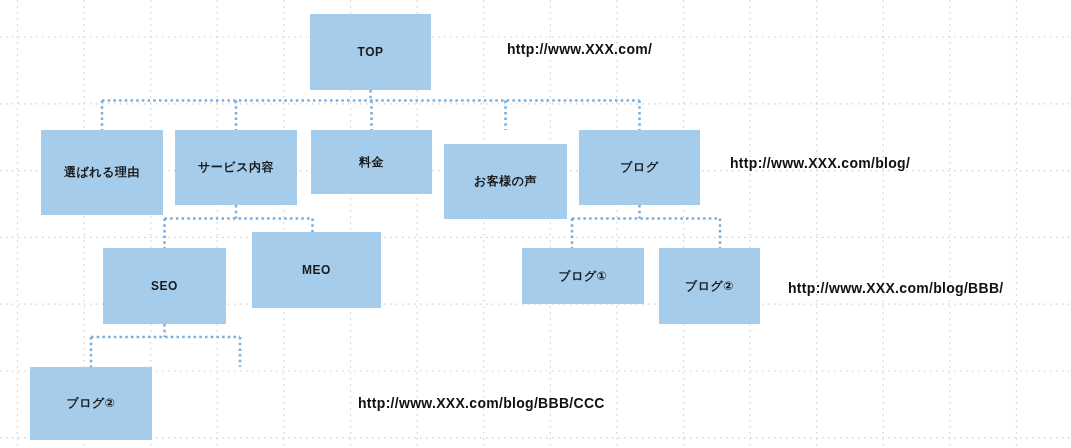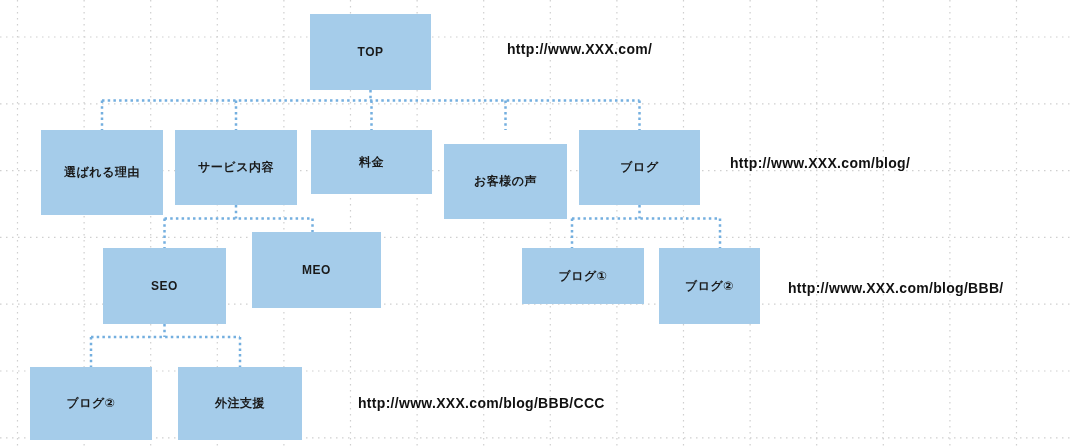--- a/index.html
+++ b/index.html
@@ -82,16 +82,15 @@
   <div class="node" style="left:579px;top:130px;width:121px;height:75px">ブログ</div>
   <div class="url" style="left:730px;top:153px">http://www.XXX.com/blog/</div>
 
   <div class="node" style="left:103px;top:248px;width:123px;height:76px">SEO</div>
   <div class="node" style="left:252px;top:232px;width:129px;height:76px">MEO</div>
   <div class="node" style="left:522px;top:248px;width:122px;height:56px">ブログ①</div>
   <div class="node" style="left:659px;top:248px;width:101px;height:76px">ブログ②</div>
   <div class="url" style="left:788px;top:278px">http://www.XXX.com/blog/BBB/</div>
 
   <div class="node" style="left:30px;top:367px;width:122px;height:73px">ブログ②</div>
-  <div class="node" style="left:178px;top:367px;width:124px;height:73px">外注支援</div>
   <div class="url" style="left:358px;top:393px">http://www.XXX.com/blog/BBB/CCC</div>
 
 </div>
 
 </body></html>

